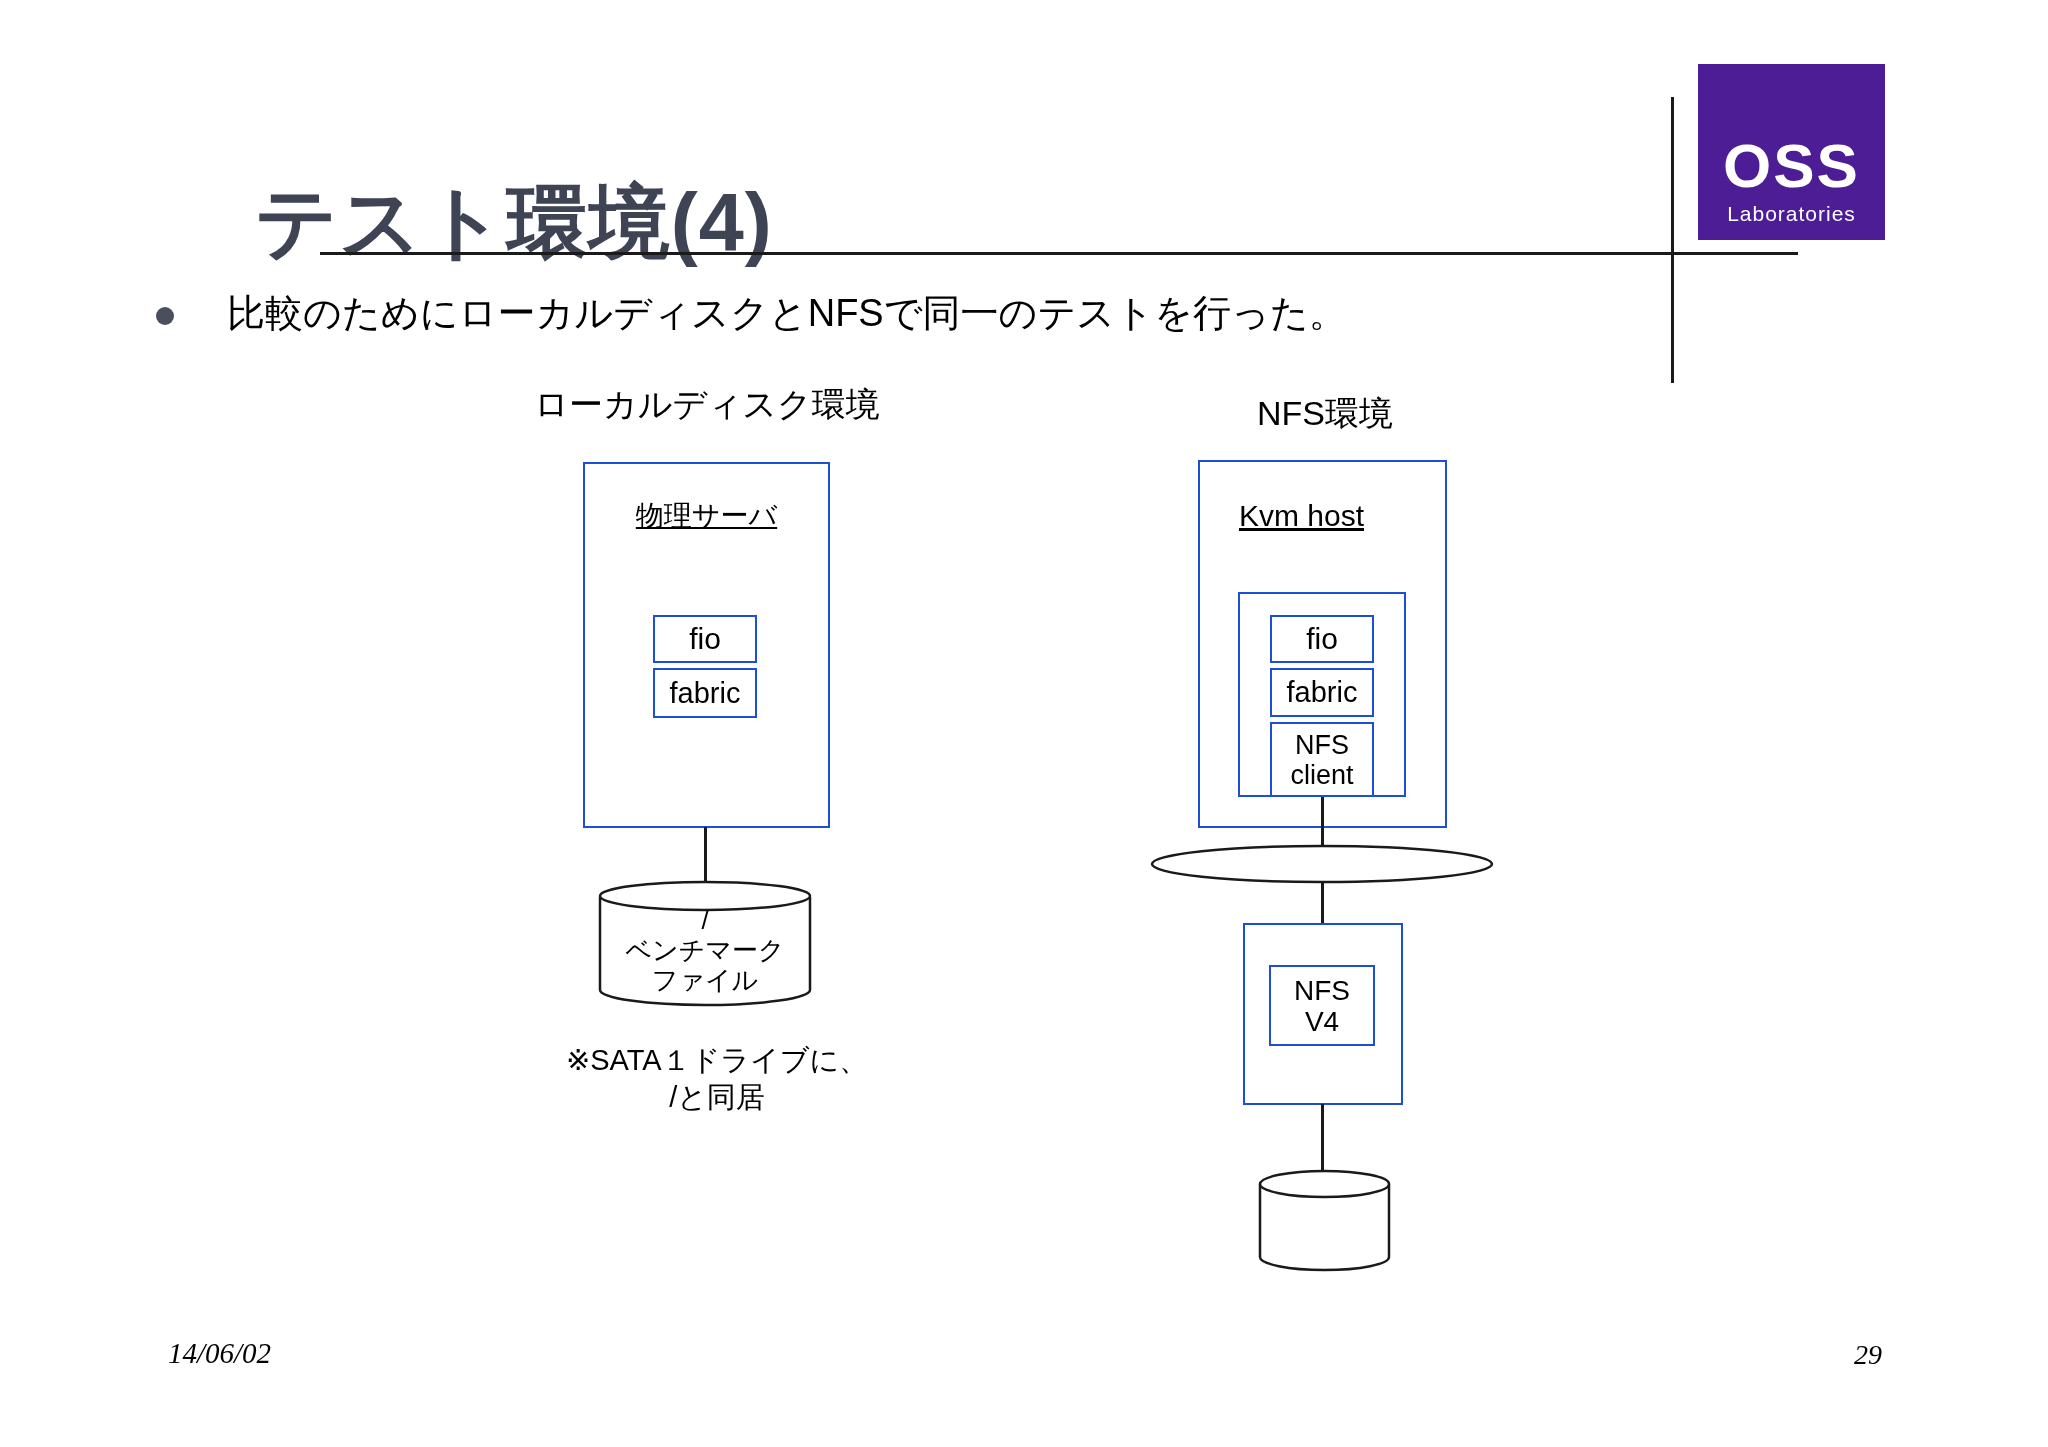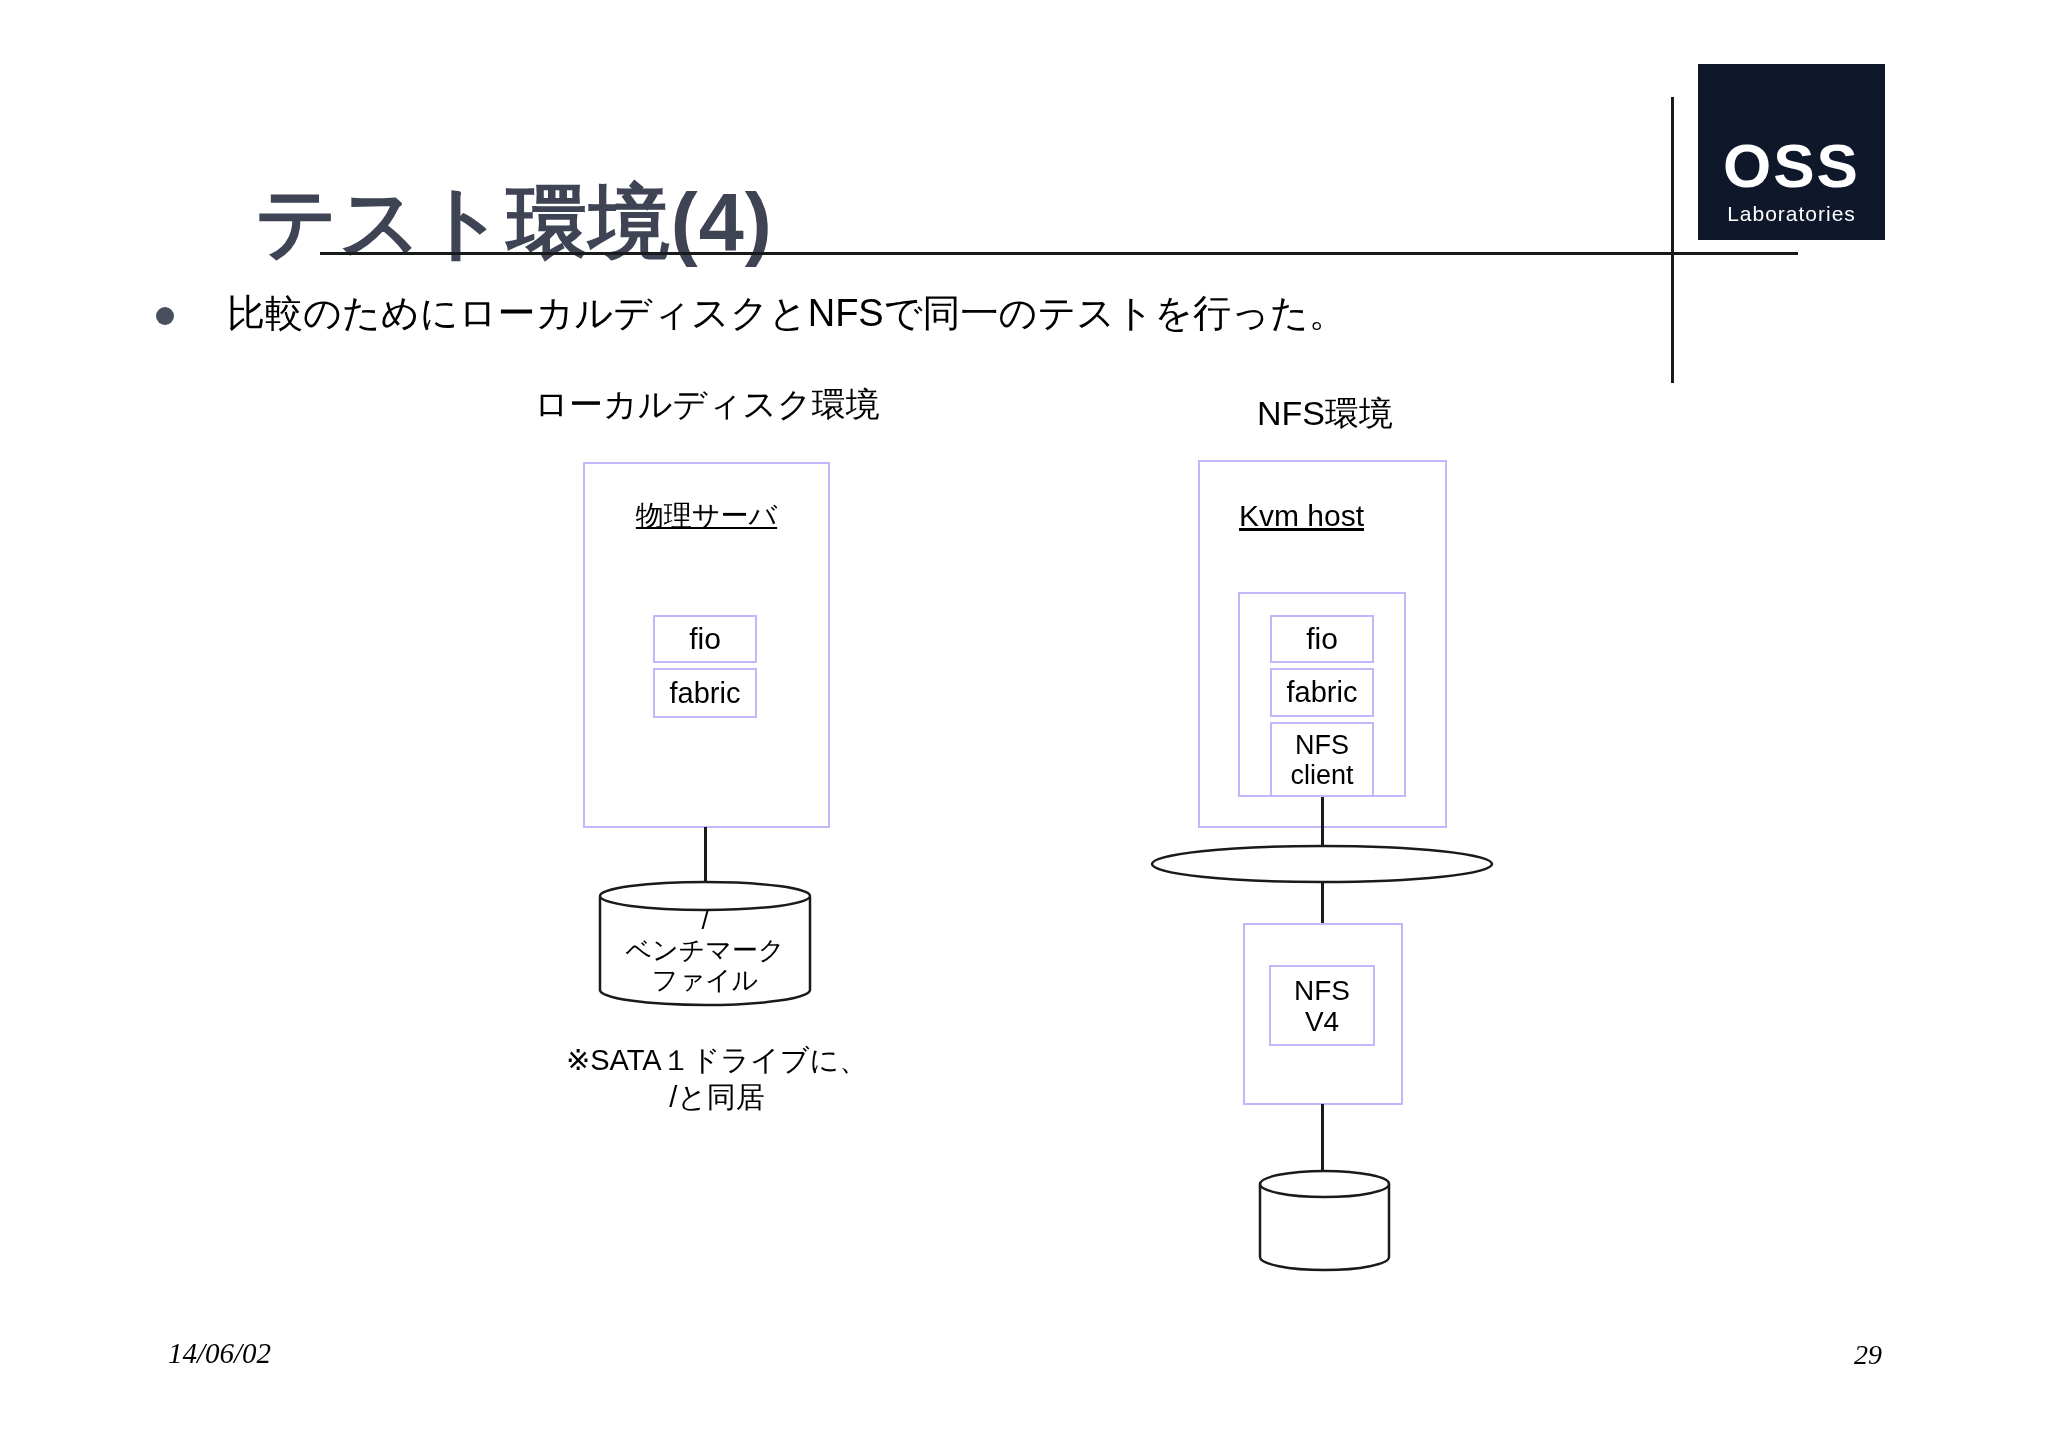--- a/index.html
+++ b/index.html
@@ -3,36 +3,36 @@
 <meta charset="utf-8">
 <style>
   html,body { margin:0; padding:0; background:#ffffff; }
   .slide {
     position:relative; width:2048px; height:1447px; background:#ffffff;
     font-family:"Liberation Sans","DejaVu Sans",sans-serif; color:#000;
     overflow:hidden;
   }
   .abs { position:absolute; }
   .box {
-    position:absolute; border:2px solid #c4b5fd; background:#ffffff;
+    position:absolute; border:2px solid #1d4ed8; background:#ffffff;
     box-sizing:border-box; display:flex; align-items:center; justify-content:center;
     text-align:center;
   }
   .vline { position:absolute; width:3px; background:#1a1a1a; }
   .hline { position:absolute; height:3px; background:#1a1a1a; }
 
   .title {
     left:255px; top:128px; font-size:81px; font-weight:bold;
     color:#3f4455; line-height:1; letter-spacing:1px;
   }
   .title-rule { left:320px; top:252px; width:1478px; }
   .logo-vline { left:1671px; top:97px; height:286px; }
 
   .logo {
-    left:1698px; top:64px; width:187px; height:176px; background:#0f172a;
+    left:1698px; top:64px; width:187px; height:176px; background:#4c1d95;
     display:flex; flex-direction:column; align-items:center; justify-content:flex-end;
     padding-bottom:14px; box-sizing:border-box;
   }
   .logo-name {
     color:#ffffff; font-size:62px; font-weight:bold; line-height:1;
     letter-spacing:2px;
   }
   .logo-sub {
     color:#ffffff; font-size:21px; line-height:1.2; letter-spacing:1px; margin-top:4px;
   }

